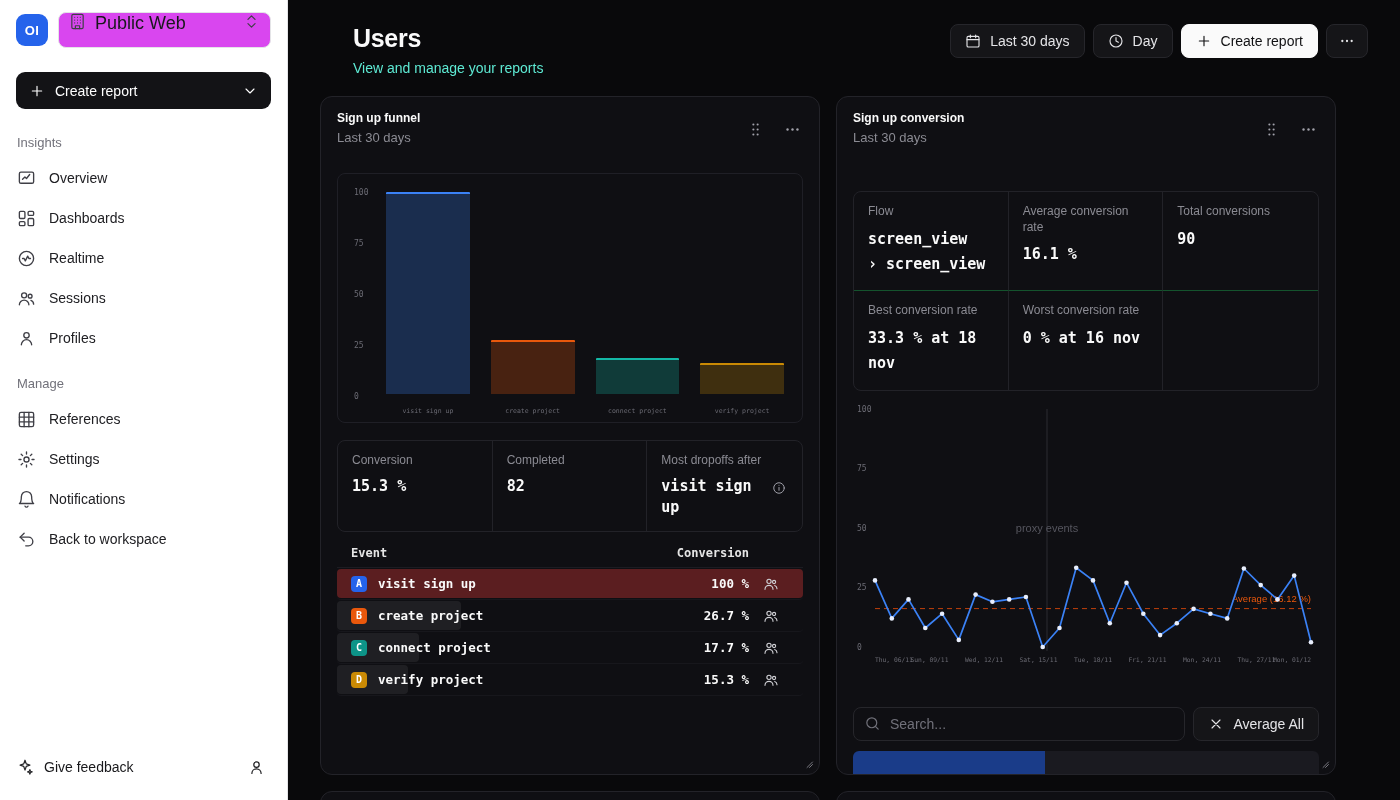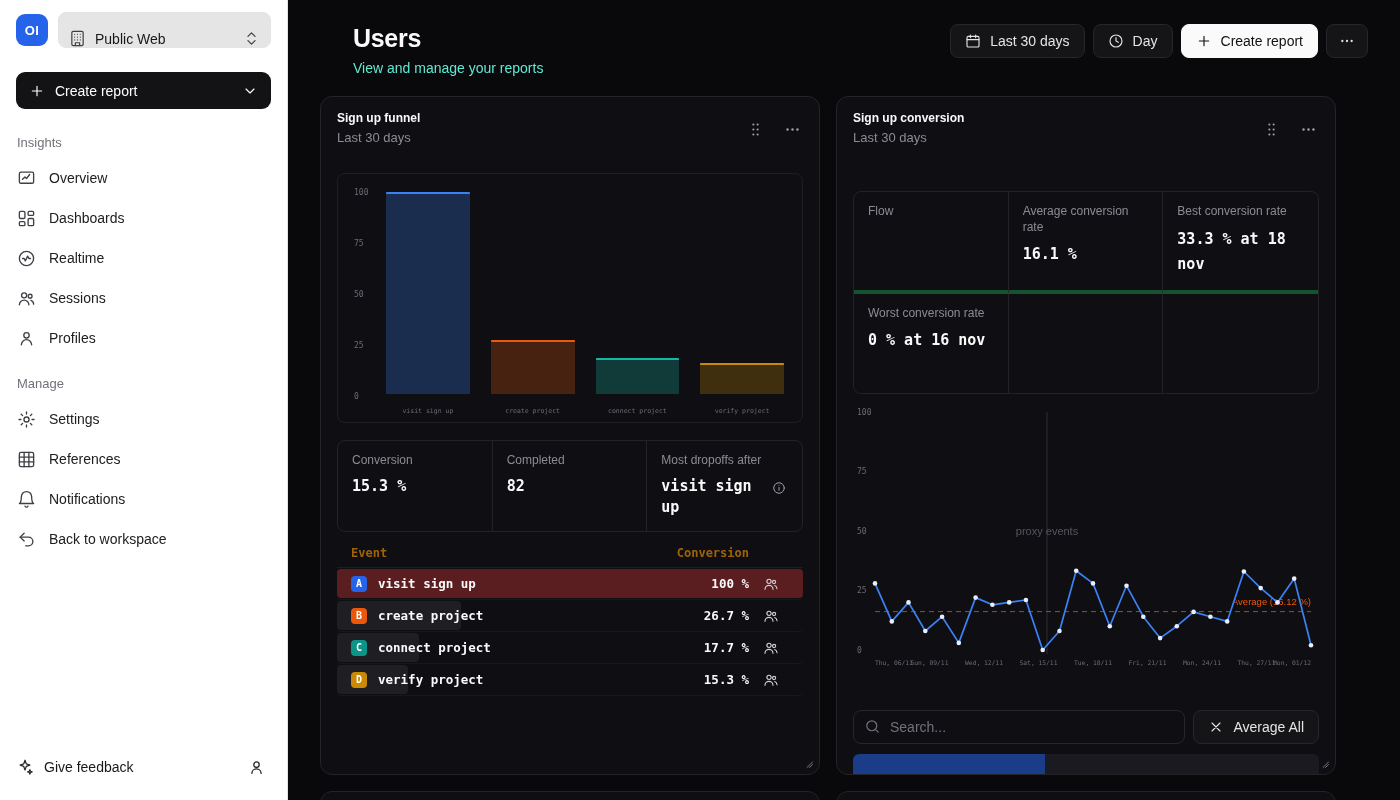--- a/index.html
+++ b/index.html
@@ -6,21 +6,21 @@
   html,body { width:1400px; height:800px; overflow:hidden; }
   body { font-family:"Liberation Sans",sans-serif; background:#09090b; display:flex; }
   button { font-family:inherit; }
   .icon { display:inline-flex; width:18px; height:18px; flex:none; }
   .icon svg { width:100%; height:100%; fill:none; stroke:currentColor; stroke-width:1.7; stroke-linecap:round; stroke-linejoin:round; display:block; }
 
   
   .sidebar { width:288px; background:#ffffff; border-right:1px solid #e4e4e7; display:flex; flex-direction:column; height:100%; flex:none; }
   .workspace-row { display:flex; align-items:center; gap:10px; margin:12px 16px 0; }
   .logo { width:32px; height:32px; border-radius:9px; background:#2563eb; color:#fff; font-weight:700; font-size:13px; display:flex; align-items:center; justify-content:center; flex:none; letter-spacing:.5px; }
-  .workspace-select { flex:1; display:flex; align-items:flex-end; gap:9px; height:36px; padding:0 10px; background:#e5e5e5; border:1px solid #e4e4e7; border-radius:8px; font-size:14px; font-weight:500; color:#18181b; cursor:pointer; }
+  .workspace-select { flex:1; display:flex; align-items:flex-start; gap:9px; height:36px; padding:0 10px; background:#d946ef; border:1px solid #e4e4e7; border-radius:8px; font-size:18px; font-weight:500; color:#18181b; cursor:pointer; }
   .workspace-select .ws-spacer { flex:1; }
   .workspace-select .icon { color:#3f3f46; width:17px; height:17px; }
   .create-report { margin:24px 16px 8px; height:37px; display:flex; align-items:center; gap:10px; padding:0 13px; background:#131316; color:#fff; border:none; border-radius:9px; font-size:14px; font-weight:500; cursor:pointer; }
   .create-report .icon { width:16px; height:16px; }
   .create-report .cr-label { flex:1; text-align:left; }
   .nav-section-label { color:#71717a; font-size:13px; padding:18px 17px 8px; }
   .nav-item { display:flex; align-items:center; gap:13px; height:40px; padding:0 17px; font-size:14px; color:#202024; cursor:pointer; }
   .nav-item .icon { color:#3f3f46; width:19px; height:19px; }
   .sidebar-footer { margin-top:auto; display:flex; align-items:center; justify-content:space-between; padding:14px 16px 18px; }
   .feedback { display:flex; align-items:center; gap:10px; font-size:14px; color:#18181b; background:none; border:none; cursor:pointer; }
@@ -65,26 +65,26 @@
   .stats-box .stat-cell { border-right:1px solid #222228; }
   .stats-box .stat-cell:last-child { border-right:none; }
   .stat-label { font-size:12px; color:#8b8b93; line-height:1.3; }
   .stat-value { margin-top:7px; font-family:"DejaVu Sans Mono",monospace; font-size:15px; font-weight:700; color:#fafafa; line-height:1.45; }
   .stat-value-narrow { padding-right:24px; }
   .stat-info { position:absolute; right:16px; top:40px; width:14px; height:14px; color:#a1a1aa; cursor:pointer; }
 
   .conv-stats { margin-top:46px; border:1px solid #222228; border-radius:8px; display:grid; grid-template-columns:1fr 1fr 1fr; overflow:hidden; }
   .conv-stats .stat-cell { border-right:1px solid #222228; min-height:99px; }
   .conv-stats .stat-cell:nth-child(3n) { border-right:none; }
-  .conv-stats .stat-cell:nth-child(-n+3) { border-bottom:4px solid #14532d; }
+  .conv-stats .stat-cell:nth-child(-n+3) { border-bottom:1px solid #14532d; }
   .conv-stats .stat-value { line-height:1.7; }
 
   
   .event-table { margin-top:6px; }
-  .et-header { display:flex; align-items:center; height:30px; font-family:"DejaVu Sans Mono",monospace; font-size:12px; font-weight:700; color:#a16207; border-bottom:1px solid #1c1c22; padding:0 24px 0 14px; }
+  .et-header { display:flex; align-items:center; height:30px; font-family:"DejaVu Sans Mono",monospace; font-size:12px; font-weight:700; color:#e5e5e5; border-bottom:1px solid #1c1c22; padding:0 24px 0 14px; }
   .et-header .col-conv { margin-left:auto; margin-right:30px; }
   .et-row { position:relative; display:flex; align-items:center; height:32px; padding:0 24px 0 0; border-bottom:1px solid #17171c; border-radius:4px; cursor:pointer; }
   .et-fill { position:absolute; left:0; top:1px; bottom:1px; border-radius:4px; }
   .et-badge { width:16px; height:16px; border-radius:4px; color:#fff; font-family:"DejaVu Sans Mono",monospace; font-size:10px; font-weight:700; display:flex; align-items:center; justify-content:center; z-index:1; margin-left:14px; flex:none; }
   .et-name { margin-left:11px; font-family:"DejaVu Sans Mono",monospace; font-size:12.5px; font-weight:700; color:#fafafa; z-index:1; }
   .et-conv { margin-left:auto; font-family:"DejaVu Sans Mono",monospace; font-size:12.5px; font-weight:700; color:#fafafa; z-index:1; }
   .et-users { margin-left:14px; color:#cfcfd4; z-index:1; width:16px; height:16px; cursor:pointer; }
 
   
   .line-chart { margin-top:14px; height:262px; position:relative; }
@@ -188,34 +188,34 @@
             <circle cx="12" cy="8" r="3.4"></circle>
             <path d="M5.5 20a6.5 6.5 0 0 1 13 0"></path>
           </svg>
         </span>
         <span>Profiles</span>
       </div>
       <div class="nav-section-label">Manage</div>
       <div class="nav-item">
         <span class="icon">
           <svg viewBox="0 0 24 24">
+            <rect x="3" y="3" width="18" height="18" rx="2"></rect>
+            <path d="M3 9h18M3 15h18M9 3v18M15 3v18"></path>
+          </svg>
+        </span>
+        <span>References</span>
+      </div>
+      <div class="nav-item">
+        <span class="icon">
+          <svg viewBox="0 0 24 24">
             <circle cx="12" cy="12" r="3.2"></circle>
             <path d="M12 2.5V5M12 19v2.5M2.5 12H5M19 12h2.5M5.3 5.3l1.8 1.8M16.9 16.9l1.8 1.8M18.7 5.3l-1.8 1.8M7.1 16.9l-1.8 1.8"></path>
           </svg>
         </span>
         <span>Settings</span>
-      </div>
-      <div class="nav-item">
-        <span class="icon">
-          <svg viewBox="0 0 24 24">
-            <rect x="3" y="3" width="18" height="18" rx="2"></rect>
-            <path d="M3 9h18M3 15h18M9 3v18M15 3v18"></path>
-          </svg>
-        </span>
-        <span>References</span>
       </div>
       <div class="nav-item">
         <span class="icon">
           <svg viewBox="0 0 24 24">
             <path d="M18.5 8.5a6.5 6.5 0 0 0-13 0c0 7-2.5 8.5-2.5 8.5h18s-2.5-1.5-2.5-8.5"></path>
             <path d="M10.2 20.5a2 2 0 0 0 3.6 0"></path>
           </svg>
         </span>
         <span>Notifications</span>
       </div>
@@ -459,24 +459,32 @@
                 <circle cx="12" cy="12" r="1.7" fill="currentColor" stroke="none"></circle>
                 <circle cx="19" cy="12" r="1.7" fill="currentColor" stroke="none"></circle>
               </svg>
             </span>
         </div>
       </div>
       <div class="card-body">
         <div class="conv-stats" id="conv-stats">
             <div class="stat-cell">
               <div class="stat-label">Flow</div>
+              <div class="stat-value">
+                <div>screen_view</div>
+                <div>› screen_view</div>
+              </div>
             </div>
             <div class="stat-cell">
               <div class="stat-label">Average conversion rate</div>
               <div class="stat-value">16.1 %</div>
+            </div>
+            <div class="stat-cell">
+              <div class="stat-label">Total conversions</div>
+              <div class="stat-value">90</div>
             </div>
             <div class="stat-cell">
               <div class="stat-label">Best conversion rate</div>
               <div class="stat-value">33.3 % at 18 nov</div>
             </div>
             <div class="stat-cell">
               <div class="stat-label">Worst conversion rate</div>
               <div class="stat-value">0 % at 16 nov</div>
             </div>
             <div class="stat-cell">

